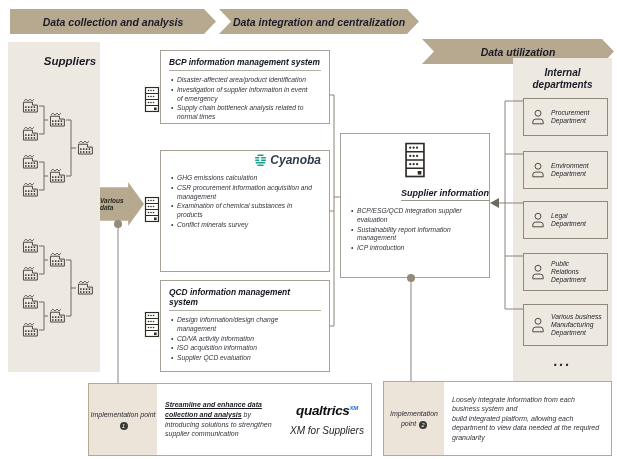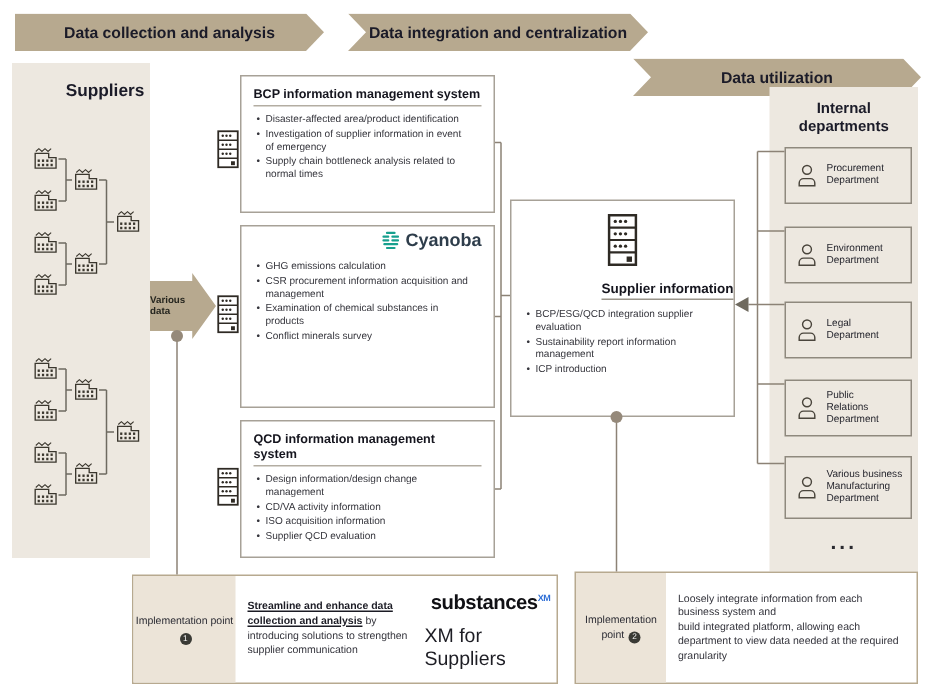--- a/index.html
+++ b/index.html
@@ -1,40 +1,40 @@
 <!DOCTYPE html>
 <html><head>
 <meta charset="utf-8">
 <style>
   * { box-sizing: border-box; margin: 0; padding: 0; }
   body { background: #fff; font-family: "Liberation Sans", sans-serif; }
-  .canvas { position: relative; width: 617px; height: 459px; background: #fff; overflow: hidden; }
+  .canvas { position: relative; width: 617px; height: 459px; background: #fff; overflow: hidden; font-style: italic; }
 
   
   .chev { position: absolute; top: 9px; height: 25px; background: #b7a98f;
           display: flex; align-items: center; justify-content: center;
           font-size: 10.5px; font-weight: bold; color: #1b1b28; }
   #chev1 { left: 10px;  width: 206px; clip-path: polygon(0 0, 194px 0, 206px 50%, 194px 100%, 0 100%); }
-  #chev2 { left: 232px; width: 200px; clip-path: polygon(0 0, 188px 0, 200px 50%, 188px 100%, 0 100%, 12px 50%); }
+  #chev2 { left: 219px; width: 200px; clip-path: polygon(0 0, 188px 0, 200px 50%, 188px 100%, 0 100%, 12px 50%); }
   #chev3 { left: 422px; width: 192px; clip-path: polygon(0 0, 180px 0, 192px 50%, 180px 100%, 0 100%, 12px 50%); margin-top: 30px; }
 
   .panel { position: absolute; background: #ede8e0; }
   #suppliers { left: 8px; top: 42px; width: 92px; height: 330px; padding-left: 32px; }
   .suppliers-title { padding-top: 13px; text-align: center; font-size: 11.5px; font-weight: bold; color: #1b1b28; }
   #suppliers svg.tree { position: absolute; left: 0; top: 36px; }
 
   
   #various-arrow { position: absolute; left: 100px; top: 182px; width: 44px; height: 44px;
     background: #b7a98f; display: flex; align-items: center; justify-content: center;
     clip-path: polygon(0 12%, 64% 12%, 64% 0, 100% 50%, 64% 100%, 64% 88%, 0 88%);
     font-size: 6.5px; font-weight: 600; color: #26261f; padding-right: 9px; }
 
   
   .sysbox { position: absolute; left: 160px; width: 170px; background: #fff; border: 1px solid #a7a197; }
-  #bcp-box { top: 50px; height: 92px; }
+  #bcp-box { top: 50px; height: 74px; }
   #sus-box { top: 150px; height: 122px; }
   #qcd-box { top: 280px; height: 92px; }
   .sys-title { margin: 6px 8px 0 8px; padding-bottom: 3px; font-size: 8.4px; font-weight: bold;
                color: #15151e; border-bottom: 1px solid #b3ada2; }
   .sys-title2-row { display: flex; align-items: flex-end; margin: 2px 8px 0 8px; }
   .sys-title2 { font-size: 8.4px; font-weight: bold; color: #15151e; padding-bottom: 3px;
                 border-bottom: 1px solid #b3ada2; }
   .bullets { margin: 5px 8px 0 10px; list-style: none; }
   .bullets li { position: relative; padding-left: 6px; padding-right: 8px;
                 font-size: 6.7px; line-height: 8.8px; color: #35353c; margin-bottom: 1px; }
@@ -79,21 +79,21 @@
                 background: #3a3a35; color: #fff; font-size: 5.5px; line-height: 8px;
                 text-align: center; vertical-align: -1px; margin-left: 1px; }
   .impl-body { flex: 1; display: flex; align-items: center; padding: 0 8px;
                font-size: 7px; line-height: 9.6px; color: #33333b; }
   .hl { font-weight: bold; text-decoration: underline; color: #1b1b24; }
   .preline { white-space: pre-line; }
   .q-area { width: 88px; display: flex; flex-direction: column; align-items: center;
             justify-content: center; }
   .q-brand { font-size: 13.5px; font-weight: bold; color: #101014; letter-spacing: -0.3px; }
   .q-brand sup { font-size: 6px; font-weight: bold; color: #2f6fd6; }
-  .q-tagline { font-size: 13px; color: #1d1d24; margin-top: 7px; }
+  .q-tagline { font-size: 10px; color: #1d1d24; margin-top: 7px; }
 
   
   #wires { position: absolute; left: 0; top: 0; pointer-events: none; }
 </style>
 </head>
 <body>
 
 <svg width="0" height="0" style="position:absolute">
   <defs>
     <symbol id="factory" viewBox="0 0 22 18">
@@ -293,21 +293,21 @@
         <span>Implementation point</span>
         <span class="num-circle">1</span>
       </div>
     </div>
     <div class="impl-body">
       <p>
         <span class="hl">Streamline and enhance data collection and analysis</span><span> by introducing solutions to strengthen supplier communication</span>
       </p>
     </div>
     <div class="q-area">
-      <div class="q-brand"><span>substances</span><sup>XM</sup></div>
+      <div class="q-brand"><span>qualtrics</span><sup>XM</sup></div>
       <div class="q-tagline">XM for Suppliers</div>
     </div>
   </div>
 
   <div class="impl" id="impl2">
     <div class="impl-label">
       <div>
         <span>Implementation point</span>
         <span class="num-circle">2</span>
       </div>

